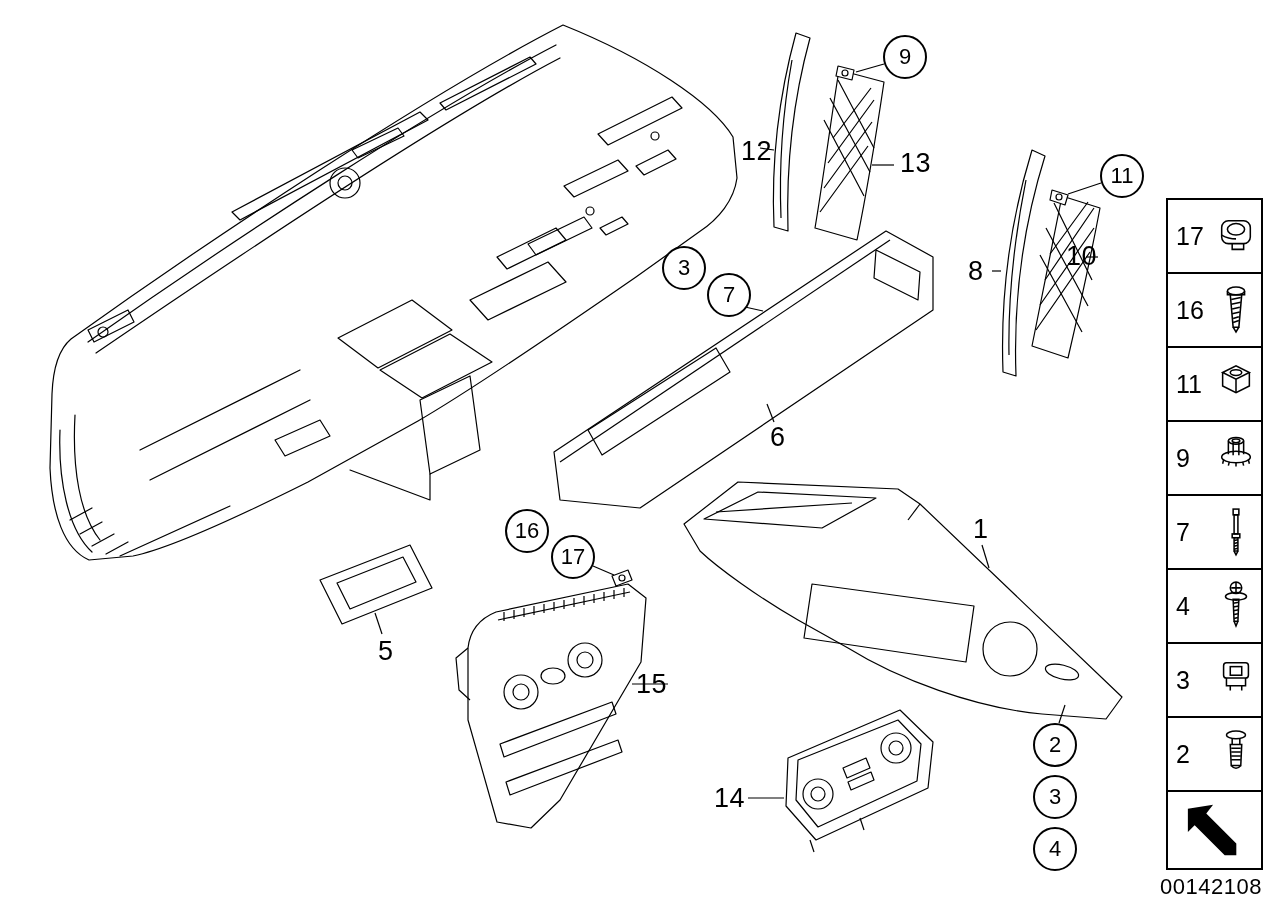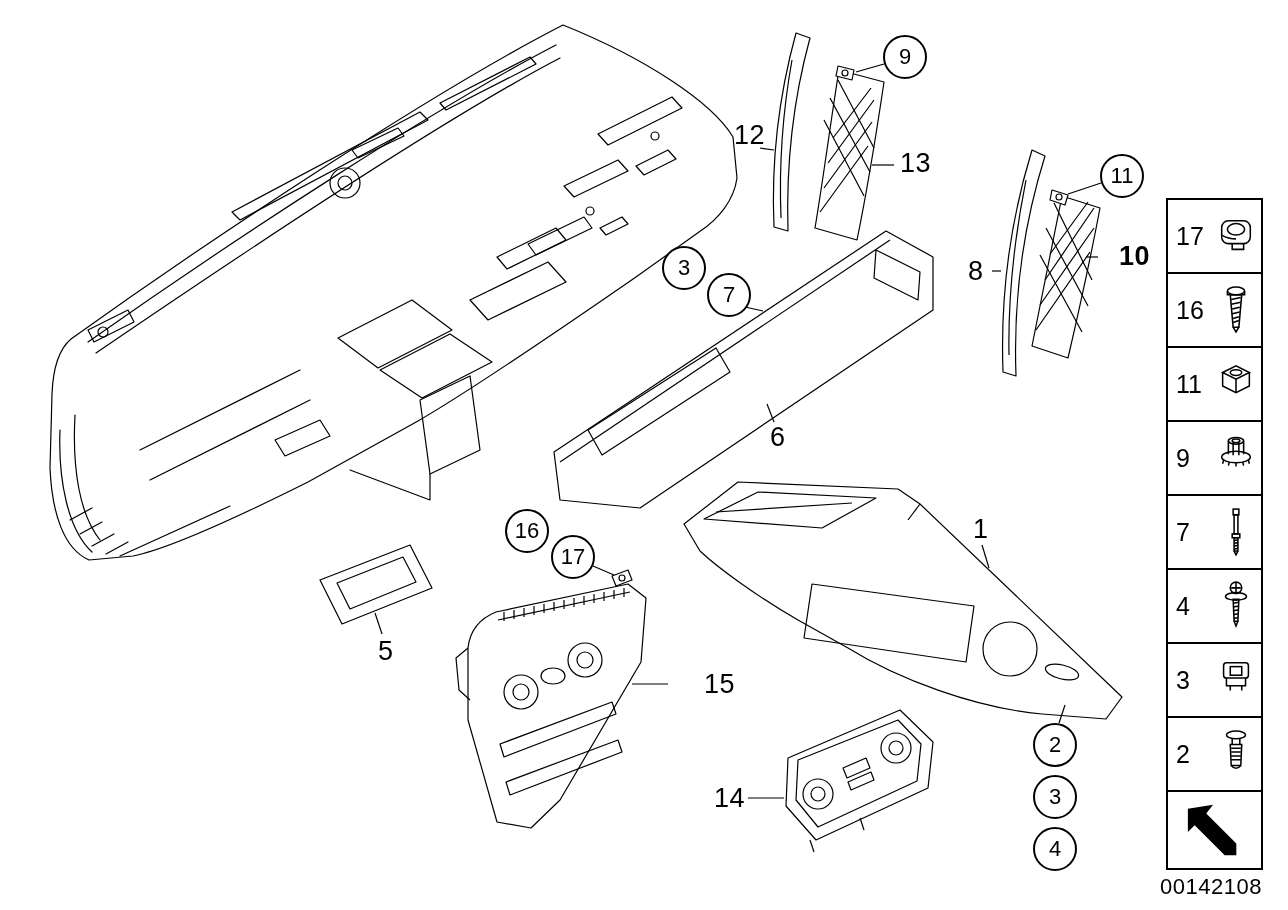--- a/index.html
+++ b/index.html
@@ -149,34 +149,34 @@
       <path d="M774,422 L767,404"></path>
       <path d="M982,545 L989,568"></path>
       <path d="M593,566 L614,575"></path>
       <path d="M382,634 L375,613"></path>
       <path d="M632,684 L668,684"></path>
       <path d="M748,798 L784,798"></path>
       <path d="M1059,723 L1065,705"></path>
     </g>
   </svg>
 
-  <div class="callout plain" style="left:734px;top:120px;">12</div>
+  <div class="callout plain" style="left:734px;top:136px;padding-left:7px;">12</div>
   <div class="callout circled" style="left:883px;top:35px;">9</div>
   <div class="callout plain" style="left:900px;top:148px;">13</div>
   <div class="callout circled" style="left:1100px;top:154px;">11</div>
-  <div class="callout plain" style="left:1119px;top:241px;font-weight:bold;">10</div>
+  <div class="callout plain" style="left:1066px;top:241px;">10</div>
   <div class="callout plain" style="left:968px;top:256px;">8</div>
   <div class="callout circled" style="left:662px;top:246px;">3</div>
   <div class="callout circled" style="left:707px;top:273px;">7</div>
   <div class="callout plain" style="left:770px;top:422px;">6</div>
   <div class="callout plain" style="left:973px;top:514px;">1</div>
   <div class="callout circled" style="left:505px;top:509px;">16</div>
   <div class="callout circled" style="left:551px;top:535px;">17</div>
   <div class="callout plain" style="left:378px;top:636px;">5</div>
-  <div class="callout plain" style="left:704px;top:669px;">15</div>
+  <div class="callout plain" style="left:636px;top:669px;">15</div>
   <div class="callout plain" style="left:714px;top:783px;">14</div>
   <div class="callout circled" style="left:1033px;top:723px;">2</div>
   <div class="callout circled" style="left:1033px;top:775px;">3</div>
   <div class="callout circled" style="left:1033px;top:827px;">4</div>
 
   <div class="legend">
 
     <div class="legend-box">
       <span class="legend-num">17</span>
       <svg class="legend-icon" width="42" height="56" viewBox="0 0 44 56">

